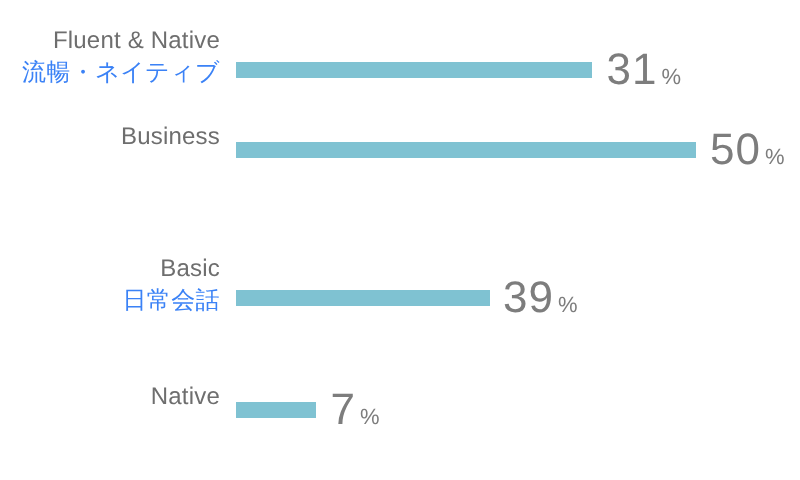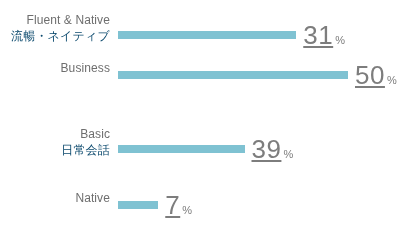--- a/index.html
+++ b/index.html
@@ -54,21 +54,21 @@
     font-size: 12px;
     line-height: 15px;
     color: #6e6e6e;
     letter-spacing: 0.1px;
     white-space: nowrap;
   }
 
   .label-ja {
     font-size: 12px;
     line-height: 16px;
-    color: #0c4a6e;
+    color: #3b82f6;
     letter-spacing: 0.2px;
     white-space: nowrap;
   }
 
   
   .bar-area {
     position: absolute;
     left: 118px;
     top: 0;
     height: 56px;
@@ -92,25 +92,24 @@
 
   .value {
     display: flex;
     align-items: baseline;
     margin-left: 7px;
     color: #7d7d7d;
     white-space: nowrap;
   }
 
   .value-num {
-    font-size: 26px;
+    font-size: 22px;
     line-height: 30px;
     font-weight: 300;
     letter-spacing: 0.5px;
-    text-decoration: underline;
   }
 
   .value-pct {
     font-size: 11px;
     line-height: 11px;
     font-weight: 300;
     margin-left: 2px;
   }
 
   

